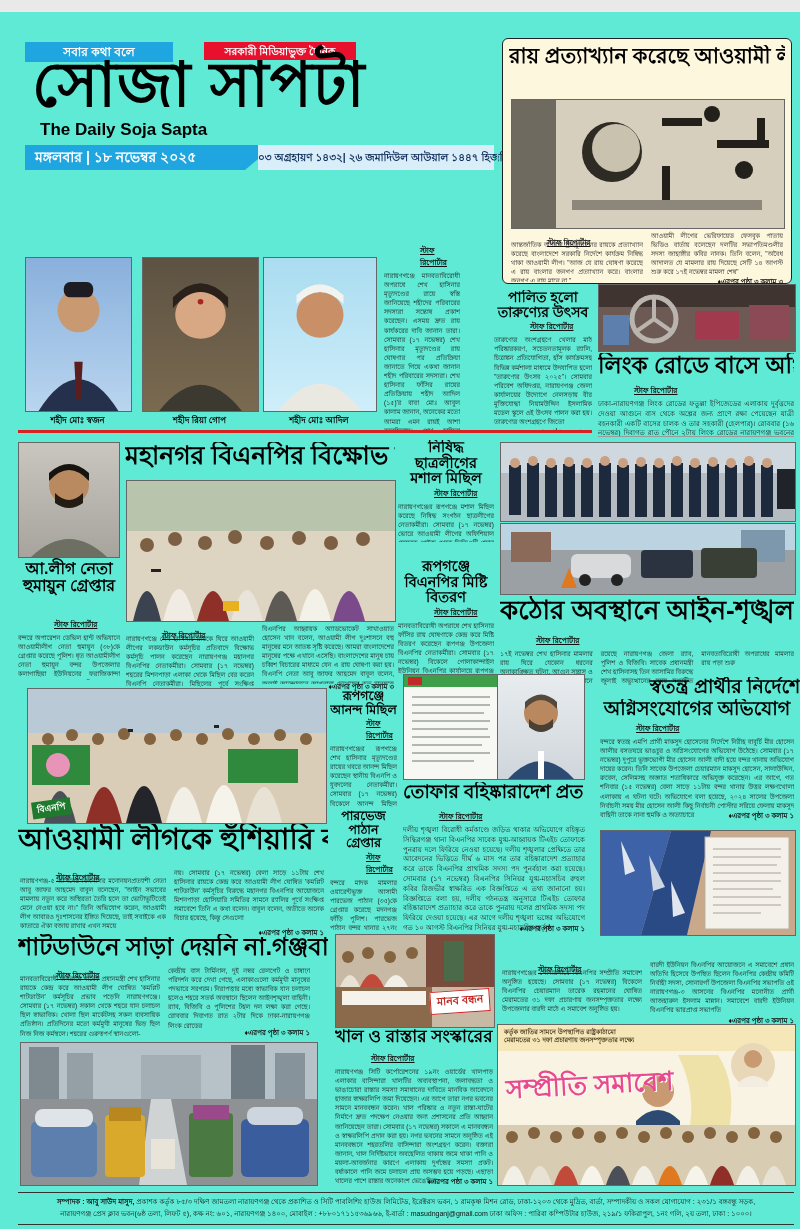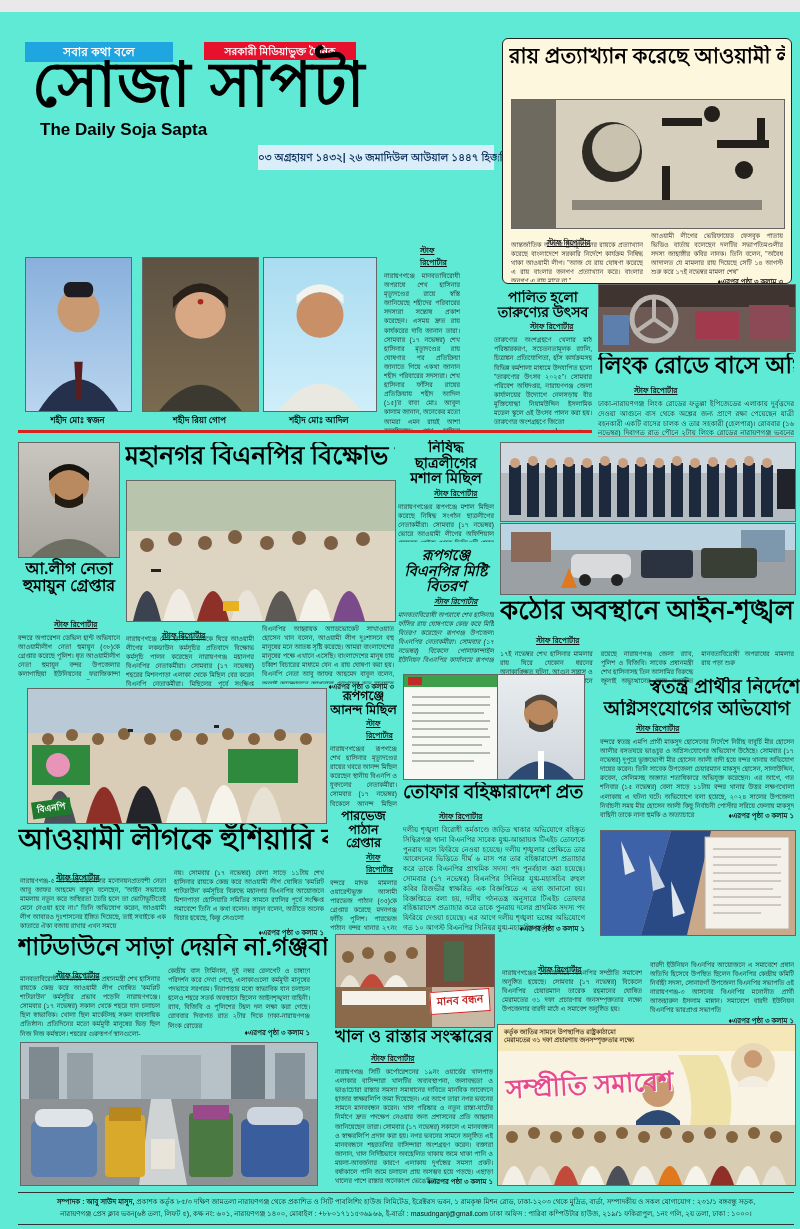--- a/index.html
+++ b/index.html
@@ -28,20 +28,24 @@
 <div class="page">
 
   <div class="abs badge" style="left:25px;top:30px;width:148px;height:20px;background:#1fa6e0;font-size:12px;line-height:20px;"><span>সবার কথা বলে</span></div>
 
   <div class="abs badge" style="left:204px;top:30px;width:152px;height:18px;background:#e8112d;font-size:10.5px;line-height:18px;"><span>সরকারী মিডিয়াভুক্ত দৈনিক</span></div>
 
   <div class="abs nowrap" style="left:32px;top:40px;width:460px;font-size:62px;font-weight:bold;color:#000;letter-spacing:1px;line-height:1.05;">সোজা সাপটা</div>
 
   <div class="abs nowrap" style="left:40px;top:108px;font-size:17px;font-weight:bold;color:#000;">The Daily Soja Sapta</div>
 
+  <div class="abs" style="left:25px;top:133px;width:250px;height:25px;background:#1fa6e0;
+              clip-path:polygon(0 0,100% 0,88% 100%,0 100%);">
+    <span class="nowrap" style="display:block;color:#fff;font-weight:bold;font-size:14px;line-height:25px;padding-left:10px;">মঙ্গলবার | ১৮ নভেম্বর ২০২৫</span>
+  </div>
 
   <div class="abs" style="left:258px;top:133px;width:236px;height:25px;background:#d9eef9;">
     <span class="nowrap" style="display:block;color:#0f2e5c;font-weight:bold;font-size:10.5px;line-height:25px;text-align:right;padding-right:4px;">০৩ অগ্রহায়ণ ১৪৩২| ২৬ জমাদিউল আউয়াল ১৪৪৭ হিজরি</span>
   </div>
 
   <div class="vline" style="left:497px;top:28px;height:190px;"></div>
 
 
   <div class="photo" style="left:25px;top:245px;width:105px;height:153px;background:linear-gradient(#89b0dc,#b9d5ef);">
     <svg width="100%" height="100%" viewBox="0 0 100 140" preserveAspectRatio="none">
@@ -173,21 +177,21 @@
   <div class="abs bt tiny" style="left:126px;top:622px;width:128px;height:56px;overflow:hidden;">নারায়ণগঞ্জে শেখ হাসিনার রায়কে ঘিরে আওয়ামী লীগের লকডাউন কর্মসূচির প্রতিবাদে বিক্ষোভ কর্মসূচি পালন করেছেন নারায়ণগঞ্জ মহানগর বিএনপির নেতাকর্মীরা। সোমবার (১৭ নভেম্বর) শহরের মিশনপাড়া এলাকা থেকে মিছিল বের করেন বিএনপি নেতাকর্মীরা। মিছিলের পূর্বে সংক্ষিপ্ত সমাবেশে নারায়ণগঞ্জ মহানগর</div>
   <div class="abs bt tiny" style="left:262px;top:612px;width:132px;height:60px;overflow:hidden;">বিএনপির আহ্বায়ক অ্যাডভোকেট সাখাওয়াত হোসেন খান বলেন, আওয়ামী লীগ দুঃশাসনে বহু মানুষের মনে আতঙ্ক সৃষ্টি করেছে। আমরা বাংলাদেশের মানুষের পক্ষে এখানে এসেছি। বাংলাদেশের মানুষ চায় চব্বিশ বিচারের মাধ্যমে যেন এ রায় ঘোষণা করা হয়। বিএনপি নেতা আবু জাফর আহমেদ বাবুল বলেন, জুলাই আন্দোলনে আপনারা দেখেছেন কত মানুষকে তারা হত্যা</div>
   <div class="abs cont" style="left:262px;top:668px;width:132px;">♦এরপর পৃষ্ঠা ৩ কলাম ৩</div>
 
   <div class="abs" style="left:398px;top:428px;width:96px;height:102px;overflow:hidden;">
     <div class="hl" style="font-size:14.5px;">নিষিদ্ধ ছাত্রলীগের মশাল মিছিল</div>
     <div class="byline">স্টাফ রিপোর্টার</div>
     <div class="bt tiny">নারায়ণগঞ্জের রূপগঞ্জে মশাল মিছিল করেছে নিষিদ্ধ সংগঠন ছাত্রলীগের নেতাকর্মীরা। সোমবার (১৭ নভেম্বর) ভোরে আওয়ামী লীগের অফিশিয়াল ফেসবুক পেইজ থেকে ভিডিওটি প্রচার করা হয়। এসময় ভিডিওতে</div>
 
   </div>
-  <div class="abs" style="left:398px;top:536px;width:96px;height:118px;overflow:hidden;font-style:italic;">
+  <div class="abs" style="left:398px;top:547px;width:96px;height:118px;overflow:hidden;">
     <div class="hl" style="font-size:14.5px;">রূপগঞ্জে বিএনপির মিষ্টি বিতরণ</div>
     <div class="byline">স্টাফ রিপোর্টার</div>
     <div class="bt tiny">মানবতাবিরোধী অপরাধে শেখ হাসিনার ফাঁসির রায় ঘোষণাকে কেন্দ্র করে মিষ্টি বিতরণ করেছেন রূপগঞ্জ উপজেলা বিএনপির নেতাকর্মীরা। সোমবার (১৭ নভেম্বর) বিকেলে গোলাকান্দাইল ইউনিয়ন বিএনপির কার্যালয়ে রূপগঞ্জ থানা বিএনপি নেতা সমর্থকগণ নেতৃত্বে মিষ্টি</div>
 
   </div>
 
   <div class="photo" style="left:500px;top:430px;width:294px;height:78px;">
     <svg width="100%" height="100%" viewBox="0 0 294 78" preserveAspectRatio="none">
       <rect width="294" height="30" fill="#cfd8de"></rect>
         <rect y="30" width="294" height="48" fill="#b4bcc2"></rect>

